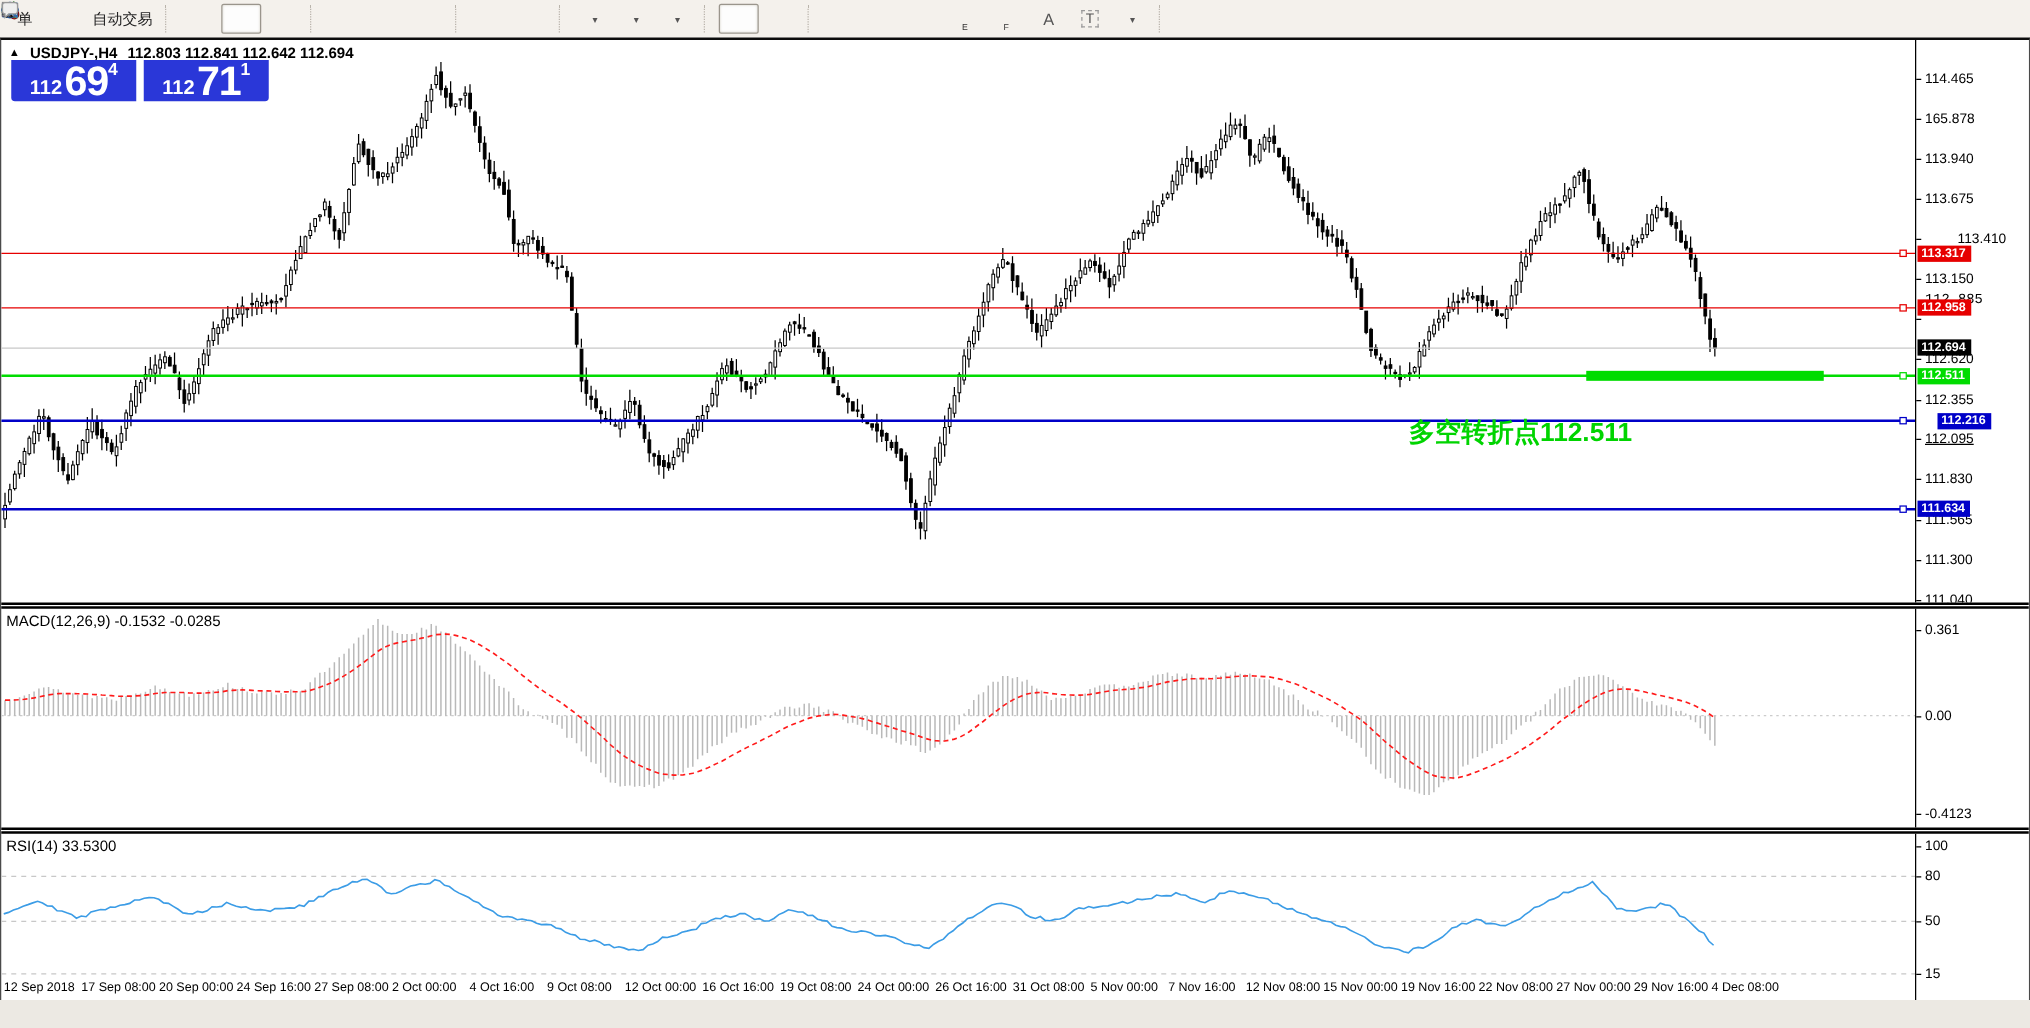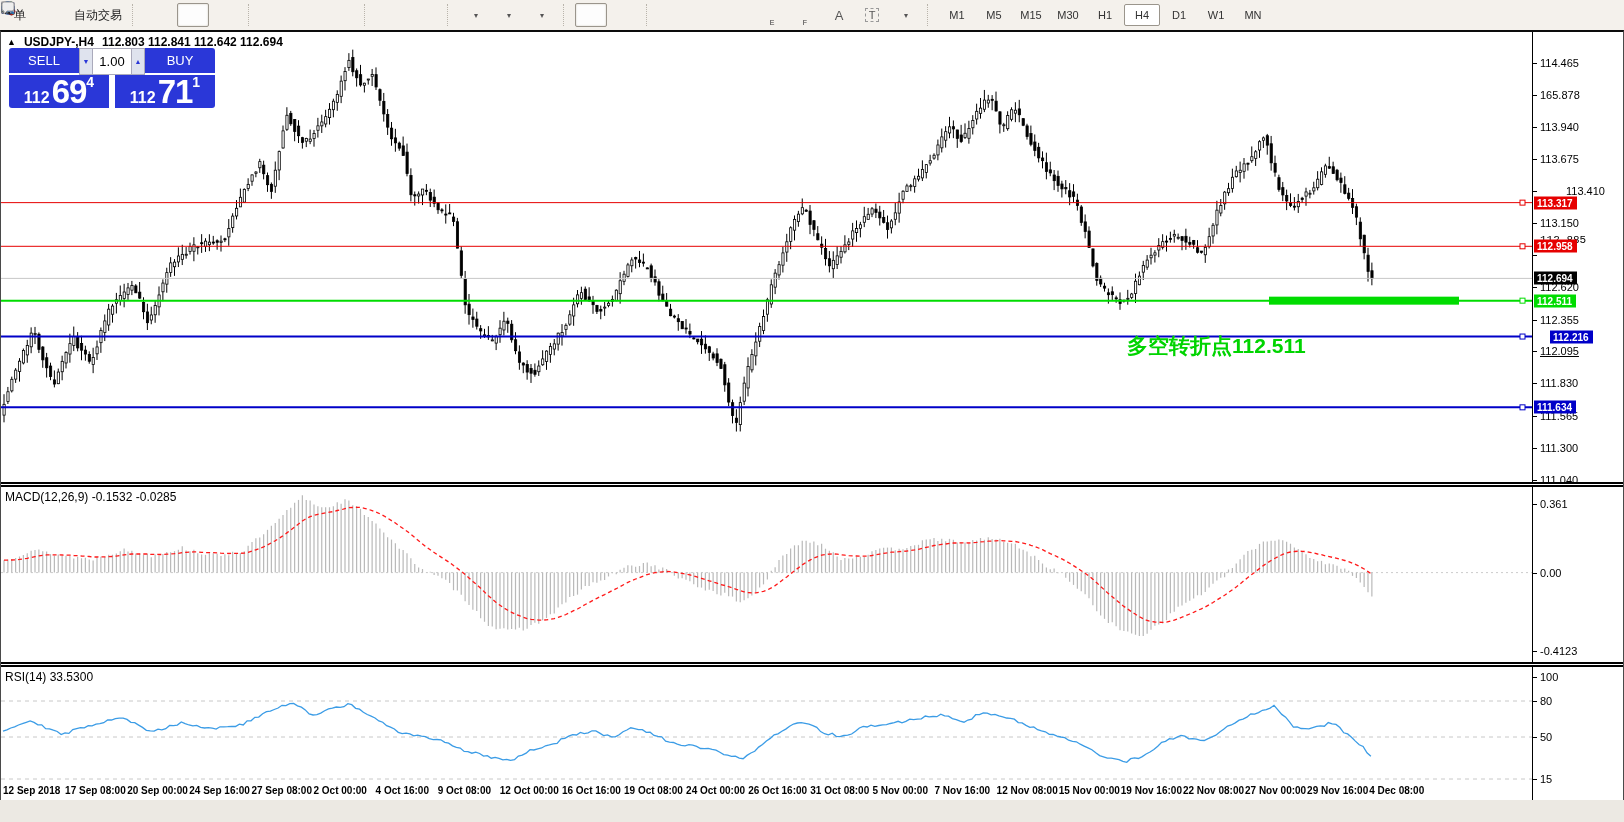--- a/index.html
+++ b/index.html
@@ -38,21 +38,21 @@
   .chart-title .tri{font-size:9px;}
   
   .tick-label{position:absolute;left:7px;font-size:11px;color:#000;transform:translateY(-50%);white-space:nowrap;}
   .tick-dash{position:absolute;left:0;width:4px;height:1px;background:#000;}
   .price-tag{position:absolute;left:1px;transform:translateY(-50%);font-size:10px;font-weight:bold;
     color:#fff;padding:1px 4px 1px 3px;line-height:11px;white-space:nowrap;z-index:4;}
   
   .annotation{position:absolute;left:1126px;top:300px;font-size:21px;font-weight:bold;
     color:#00d400;z-index:5;white-space:nowrap;}
   
-  .time-axis{position:absolute;left:0;top:753px;width:1531px;height:14px;z-index:4;font-weight:bold;}
+  .time-axis{position:absolute;left:0;top:753px;width:1531px;height:14px;z-index:4;}
   .time-label{position:absolute;top:0;font-size:10px;color:#000;white-space:nowrap;}
   
   .trade-panel{position:absolute;left:8px;top:16px;width:206px;z-index:8;font-family:"Liberation Sans",sans-serif;}
   .tp-row1{display:flex;height:27px;}
   .tp-btn{width:70px;background:#2a37d8;color:#fff;font-size:13px;display:flex;align-items:center;justify-content:center;
     border-bottom:2px solid #fff;}
   .tp-sell{border-radius:3px 0 0 0;} .tp-buy{border-radius:0 3px 0 0;}
   .tp-spin{width:14px;background:#dfe3ee;border:1px solid #aab;box-sizing:border-box;color:#2a37d8;
     font-size:7px;display:flex;align-items:center;justify-content:center;}
   .tp-vol{width:38px;border:1px solid #aab;border-left:none;border-right:none;text-align:center;font-size:13px;
@@ -231,62 +231,40 @@
     </div>
     <div class="tb-btn">
       <svg class="icon16" viewBox="0 0 16 16">
         <path d="M4 4l4 3-2 1z M12 12l-4-3 2-1z" fill="#555"></path>
         <path d="M10 3l3 3M3 10l3 3" stroke="#555"></path>
       </svg>
       <span class="dd">▾</span>
     </div>
   </div>
   <div class="tb-sep"></div>
-  <div class="tb-group" id="tf-group">
-      <div class="tf-btn">M1</div>
-      <div class="tf-btn">M5</div>
-      <div class="tf-btn">M15</div>
-      <div class="tf-btn">M30</div>
-      <div class="tf-btn">H1</div>
-      <div class="tf-btn active">H4</div>
-      <div class="tf-btn">D1</div>
-      <div class="tf-btn">W1</div>
-      <div class="tf-btn">MN</div>
-    </div>
   <div class="tb-right">
     <svg class="icon16" viewBox="0 0 16 16">
       <circle cx="7" cy="7" r="4.5" fill="none" stroke="#2e6fb0" stroke-width="1.5"></circle>
       <line x1="10.5" y1="10.5" x2="14" y2="14" stroke="#2e6fb0" stroke-width="2"></line>
     </svg>
     <svg class="icon16" viewBox="0 0 16 16">
       <path d="M2 4a2 2 0 012-2h8a2 2 0 012 2v5a2 2 0 01-2 2H7l-3 3v-3H4a2 2 0 01-2-2z" fill="#eee" stroke="#999"></path>
     </svg>
   </div>
 </div>
 
 <div class="chart-window">
   <div class="plot-region">
     <div class="chart-title">
       <span class="tri">▲</span>
       <span>USDJPY-,H4</span>
       <span>112.803 112.841 112.642 112.694</span>
     </div>
 
     <div class="trade-panel">
-      <div class="tp-row1">
-        <div class="tp-btn tp-sell">
-          <span>SELL</span>
-        </div>
-        <div class="tp-spin">▼</div>
-        <input class="tp-vol" value="1.00" style="">
-        <div class="tp-spin">▲</div>
-        <div class="tp-btn tp-buy">
-          <span>BUY</span>
-        </div>
-      </div>
       <div class="tp-row2">
         <div class="tp-price tp-left">
           <span class="small">112</span>
           <span class="big">69</span>
           <span class="sup">4</span>
         </div>
         <div class="tp-price tp-right">
           <span class="small">112</span>
           <span class="big">71</span>
           <span class="sup">1</span>

